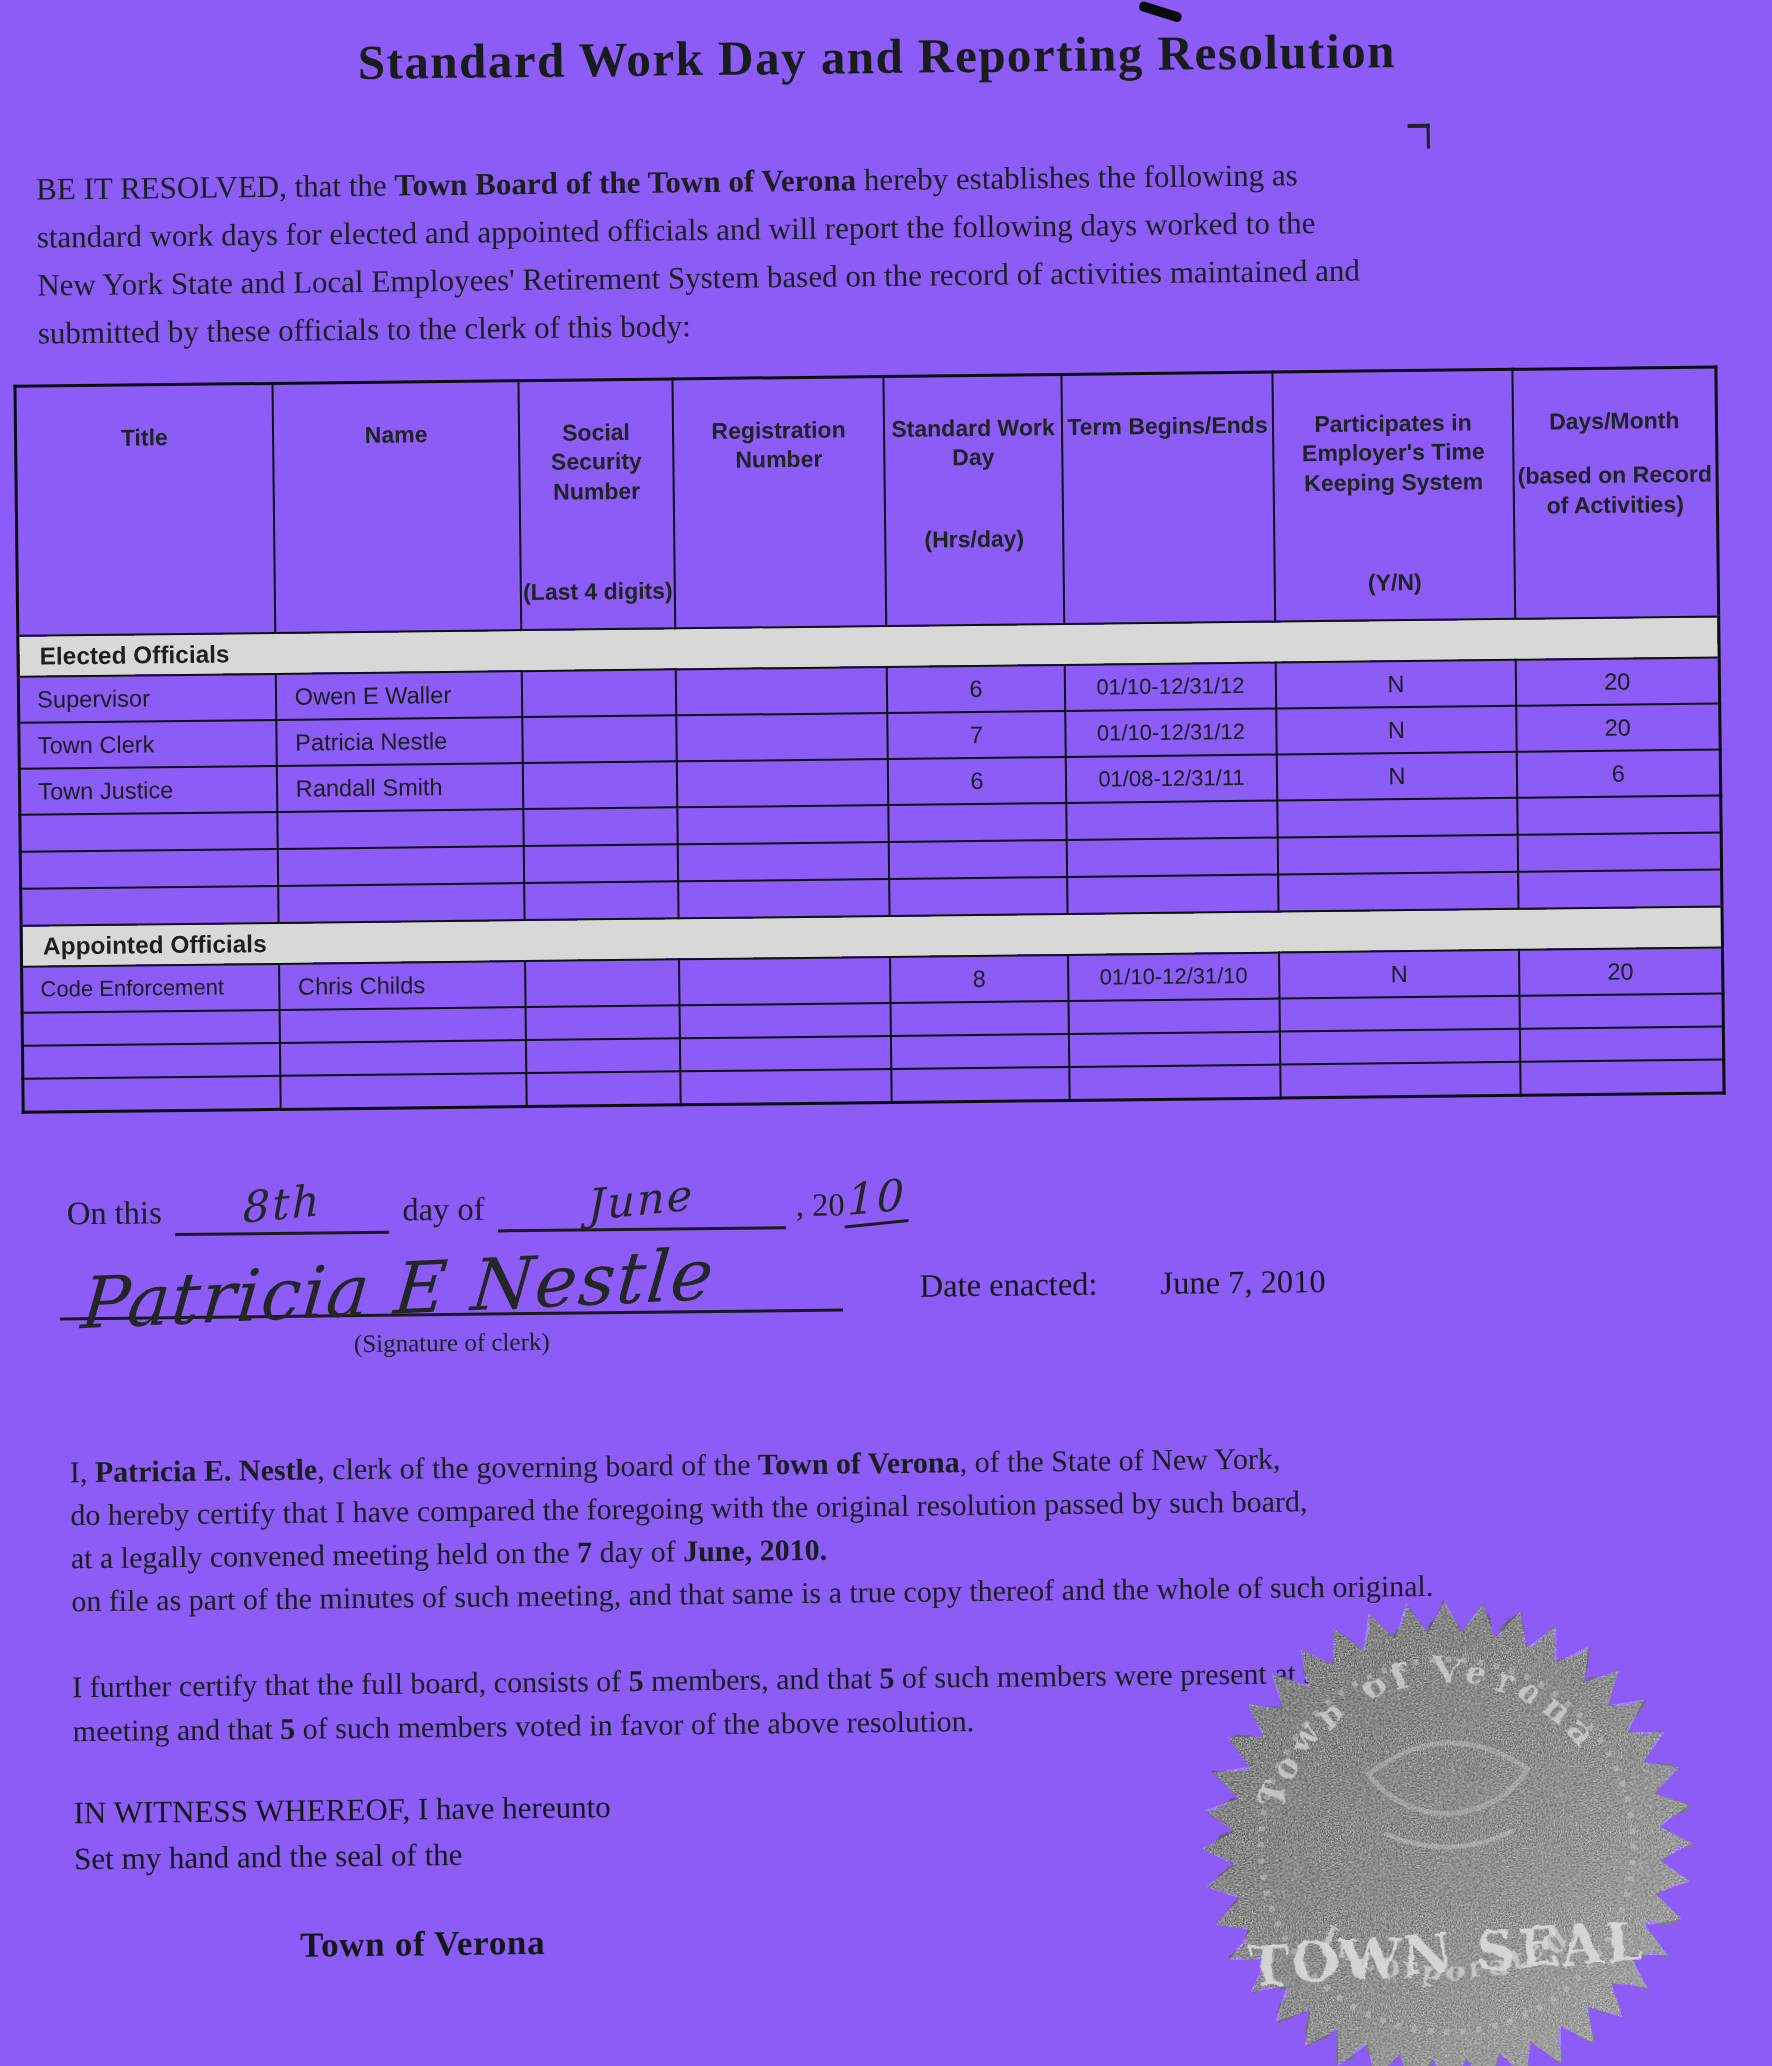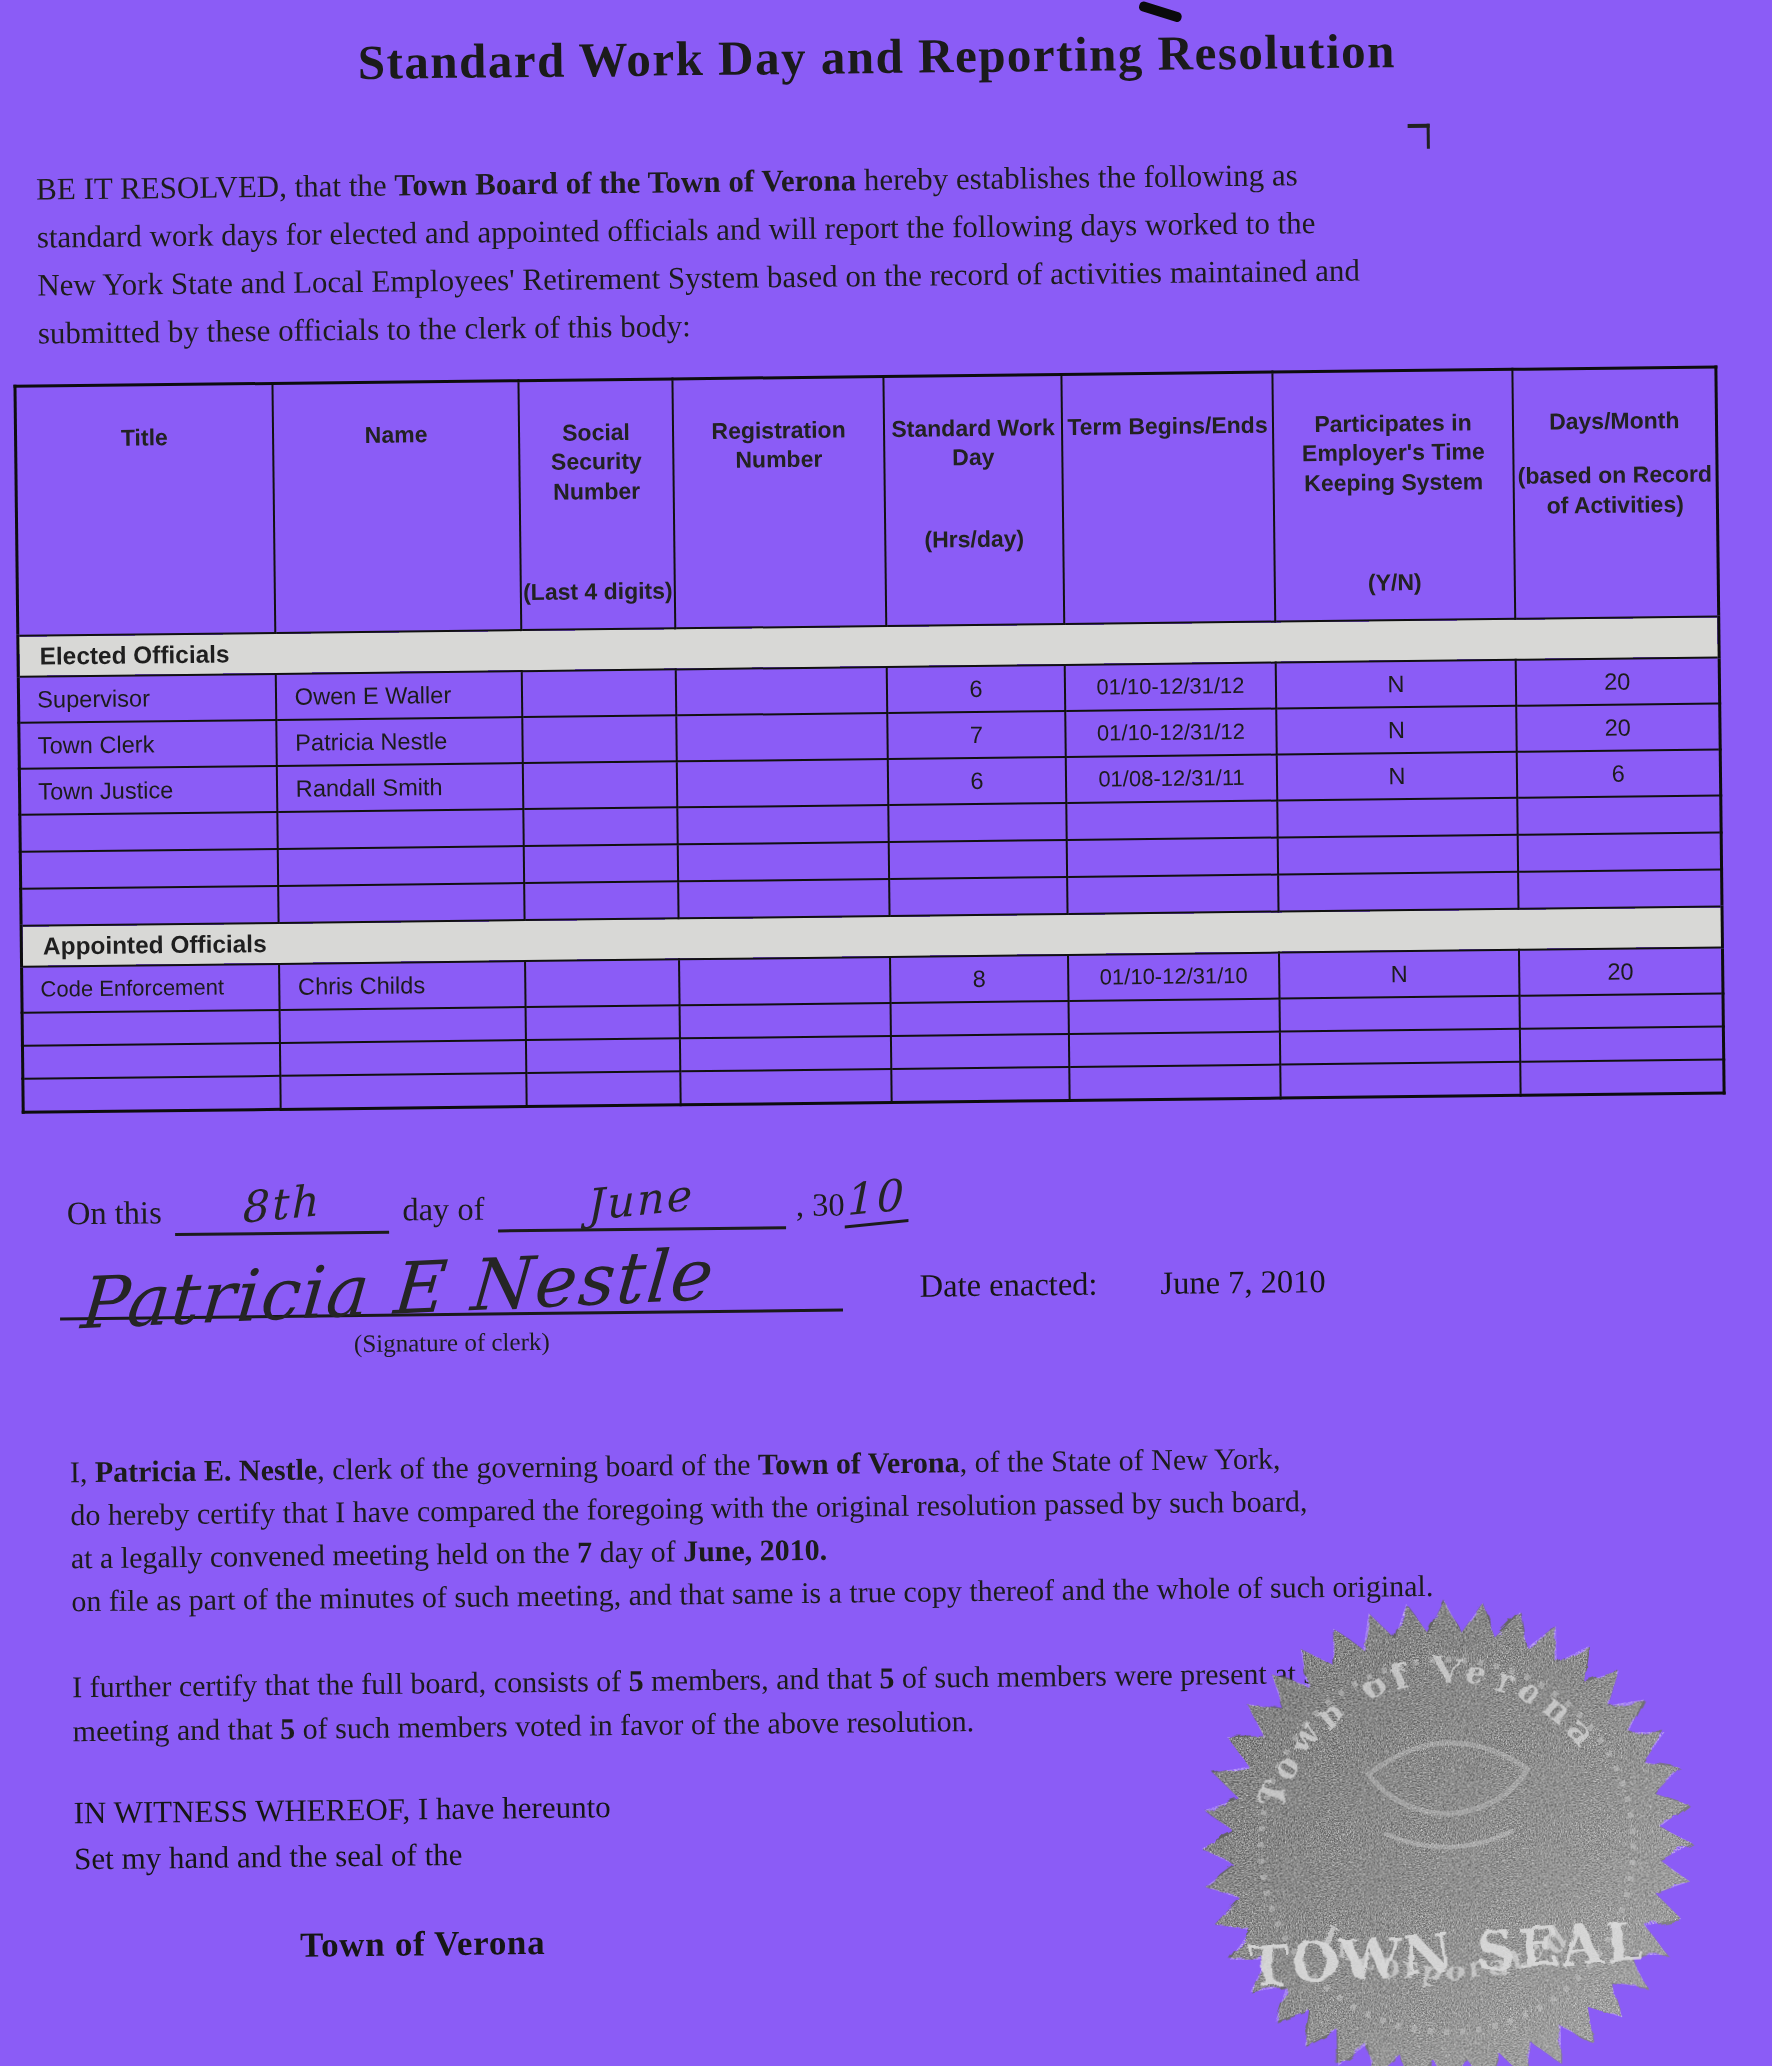--- a/index.html
+++ b/index.html
@@ -253,21 +253,21 @@
             <td></td>
             <td></td>
             <td></td>
             <td></td>
             <td></td>
         </tr>
       </tbody>
     </table>
 
     <div class="attest">
-      <span>On this</span><span class="blank b1"><span class="hand">8th</span></span><span>day of</span><span class="blank b2"><span class="hand">June</span></span><span>, 30</span><span class="hand yr">10</span>
+      <span>On this</span><span class="blank b1"><span class="hand">8th</span></span><span>day of</span><span class="blank b2"><span class="hand">June</span></span><span>, 20</span><span class="hand yr">10</span>
     </div>
 
     <div class="sig-area">
       <div class="sig-line">
         <span class="hand sig-name">Patricia E Nestle</span>
       </div>
       <div class="sig-caption">(Signature of clerk)</div>
       <div class="date-enacted">
         <span>Date enacted:</span><span class="val">June 7, 2010</span>
       </div>

